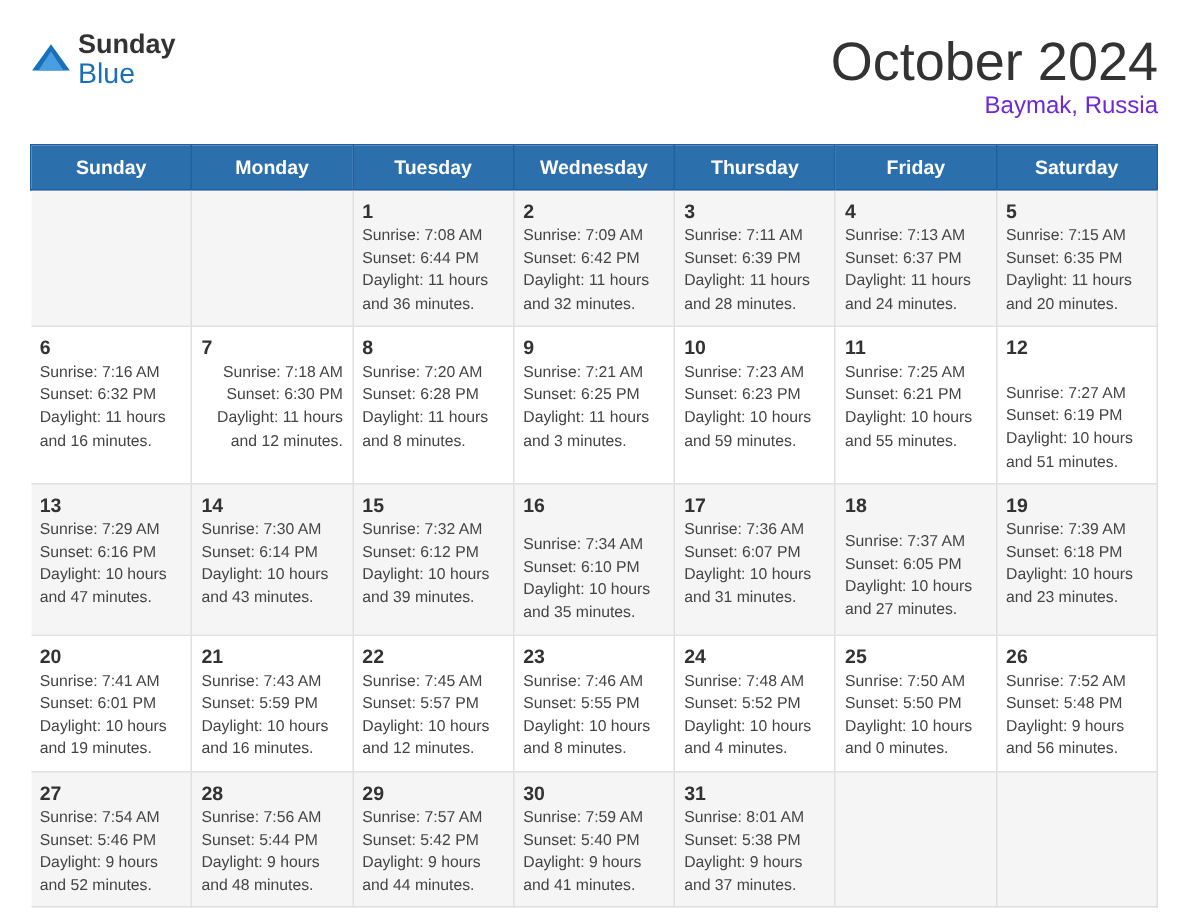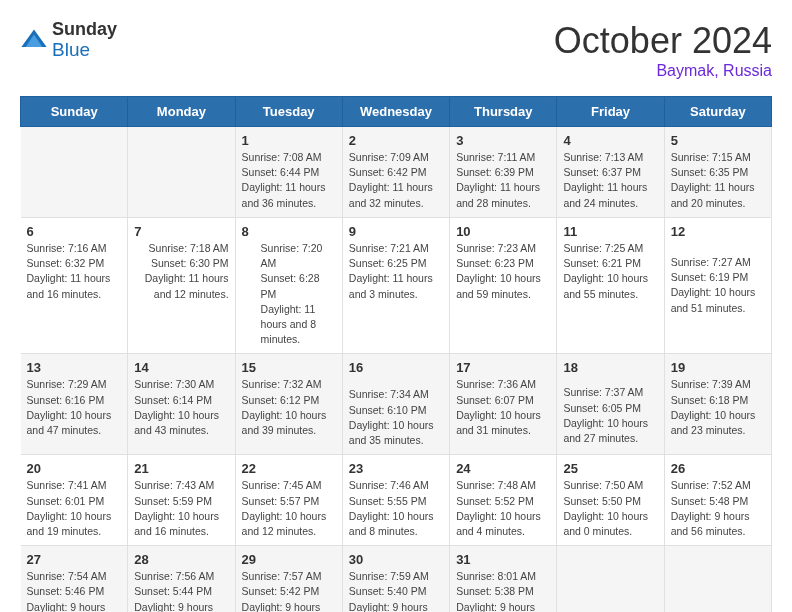--- a/index.html
+++ b/index.html
@@ -175,21 +175,21 @@
 Daylight: 11 hours and 16 minutes.</div>
         </td>
         <td>
           <span class="day-number">7</span>
           <div class="day-info" style="white-space: pre-line; text-align: right;">Sunrise: 7:18 AM
 Sunset: 6:30 PM
 Daylight: 11 hours and 12 minutes.</div>
         </td>
         <td>
           <span class="day-number">8</span>
-          <div class="day-info" style="white-space: pre-line; margin-left: 19px;">Sunrise: 7:20 AM
+          <div class="day-info" style="white-space: pre-line;">Sunrise: 7:20 AM
 Sunset: 6:28 PM
 Daylight: 11 hours and 8 minutes.</div>
         </td>
         <td>
           <span class="day-number">9</span>
           <div class="day-info" style="white-space: pre-line;">Sunrise: 7:21 AM
 Sunset: 6:25 PM
 Daylight: 11 hours and 3 minutes.</div>
         </td>
         <td>

